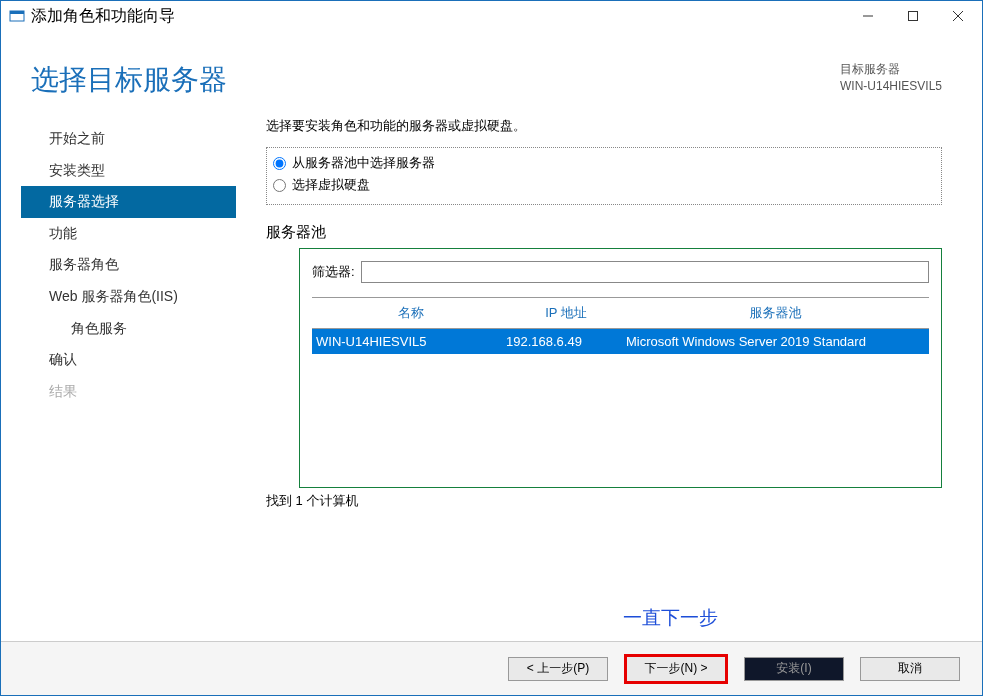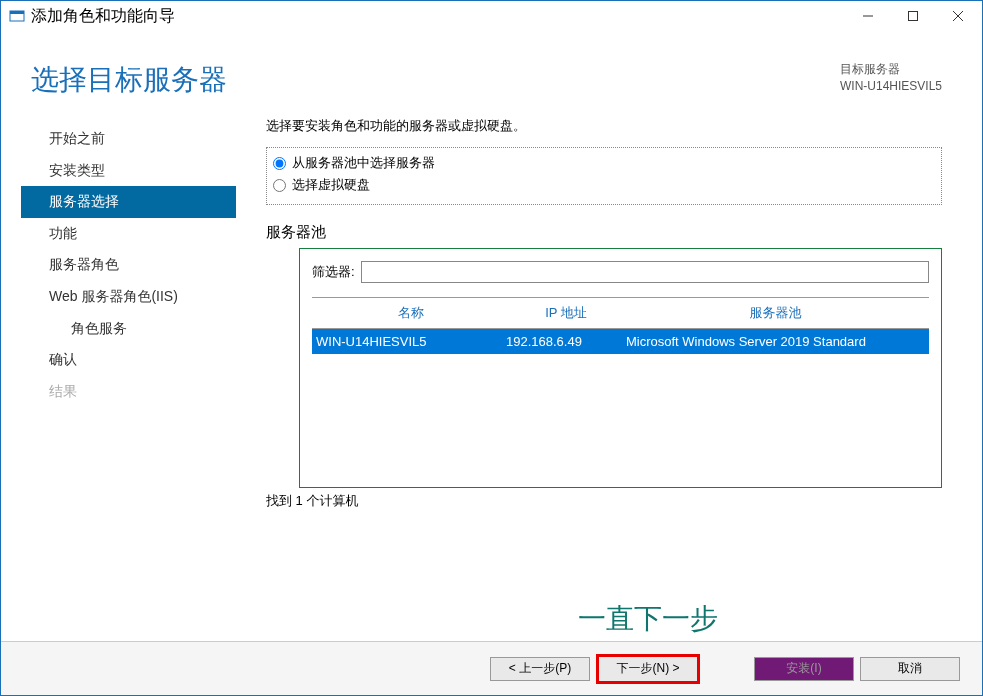--- a/index.html
+++ b/index.html
@@ -34,24 +34,24 @@
   .tbl-wrap { border-top: 1px solid #999; }
   .tbl-head { display: flex; border-bottom: 1px solid #999; padding: 6px 4px; font-size: 13px; color: #1a6fb9; text-align: center; }
   .col-name { width: 190px; }
   .col-ip { width: 120px; }
   .col-os { flex: 1; }
   .tbl-body { height: 158px; overflow: auto; }
   .tbl-row { display: flex; padding: 5px 4px; font-size: 13px; }
   .tbl-row.sel { background: #0078d7; color: #fff; }
   .found { font-size: 13px; margin-top: 4px; }
   .note { font-size: 13px; margin-top: 6px; line-height: 1.6; }
-  .annotation { color: #0f766e; font-size: 28px; position: absolute; right: 224px; bottom: 3px; }
-  .footer { height: 54px; border-top: 1px solid #ccc; display: flex; align-items: center; justify-content: flex-end; padding: 12px 22px; gap: 6px; background: #f5f5f5; }
+  .annotation { color: #1d4ed8; font-size: 19px; position: absolute; right: 224px; bottom: 10px; }
+  .footer { height: 54px; border-top: 1px solid #ccc; display: flex; align-items: center; justify-content: flex-end; padding: 12px 22px; gap: 16px; background: #f5f5f5; }
   .btn { min-width: 100px; height: 24px; border: 1px solid #999; background: #e9e9e9; font-size: 12px; padding: 0 10px; cursor: pointer; }
-  .btn:disabled { color: #999; background: #701a75; margin-left: 48px; }
+  .btn:disabled { color: #999; background: #0f172a; }
   .highlight-box { border: 3px solid #e60000; }
   .btn.highlight-box { min-width: 104px; height: 30px; }
 </style>
 </head>
 <body>
 
 <div class="window">
 
   <div class="titlebar">
     <span class="titlebar-icon">

